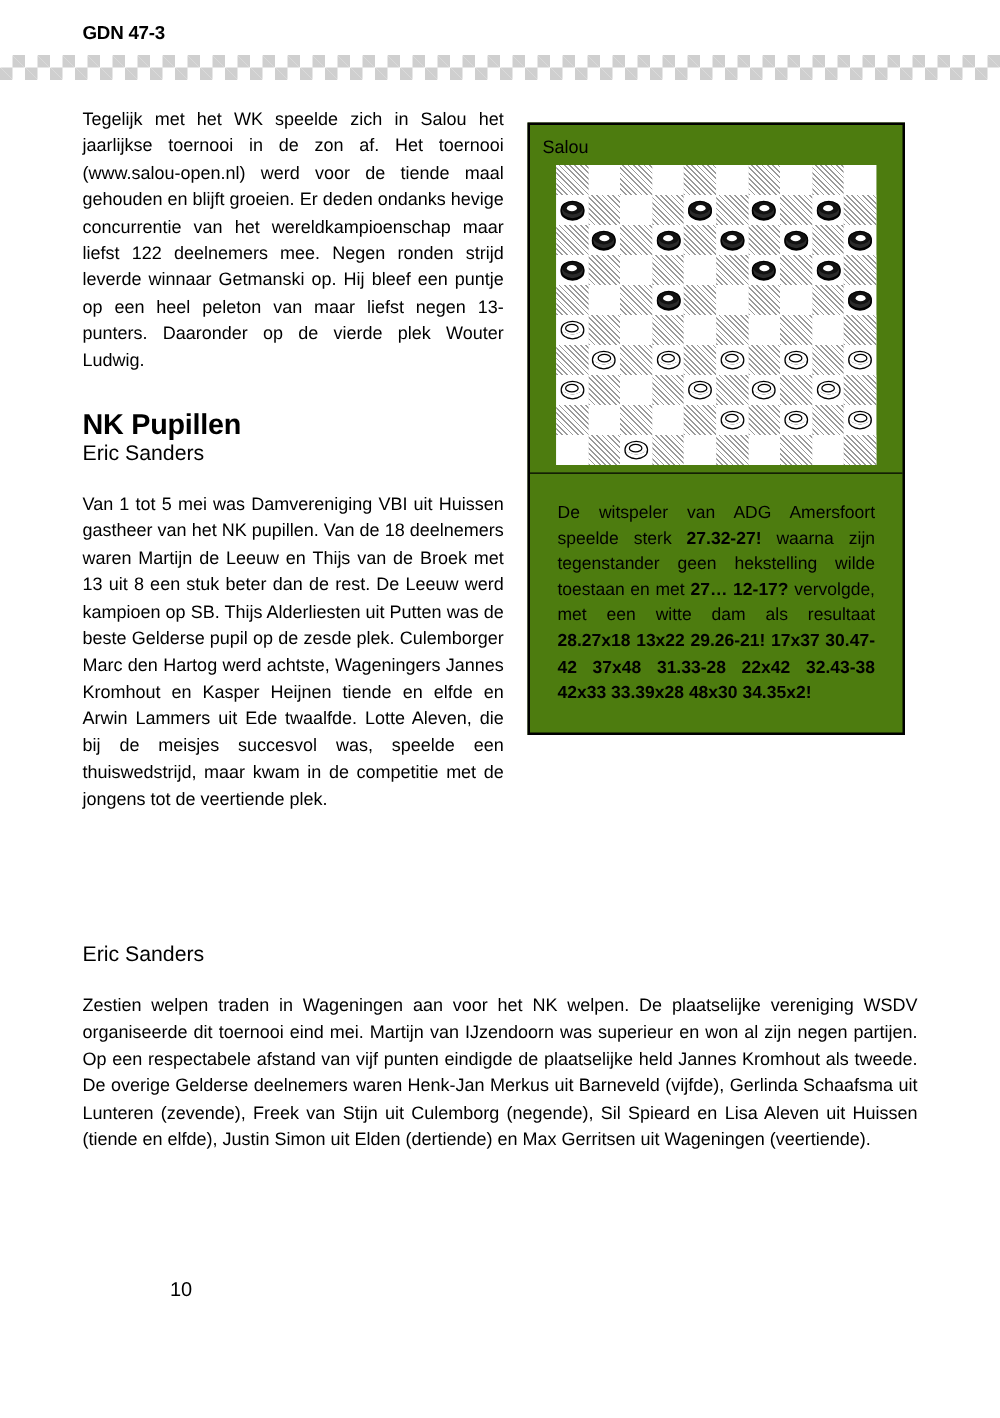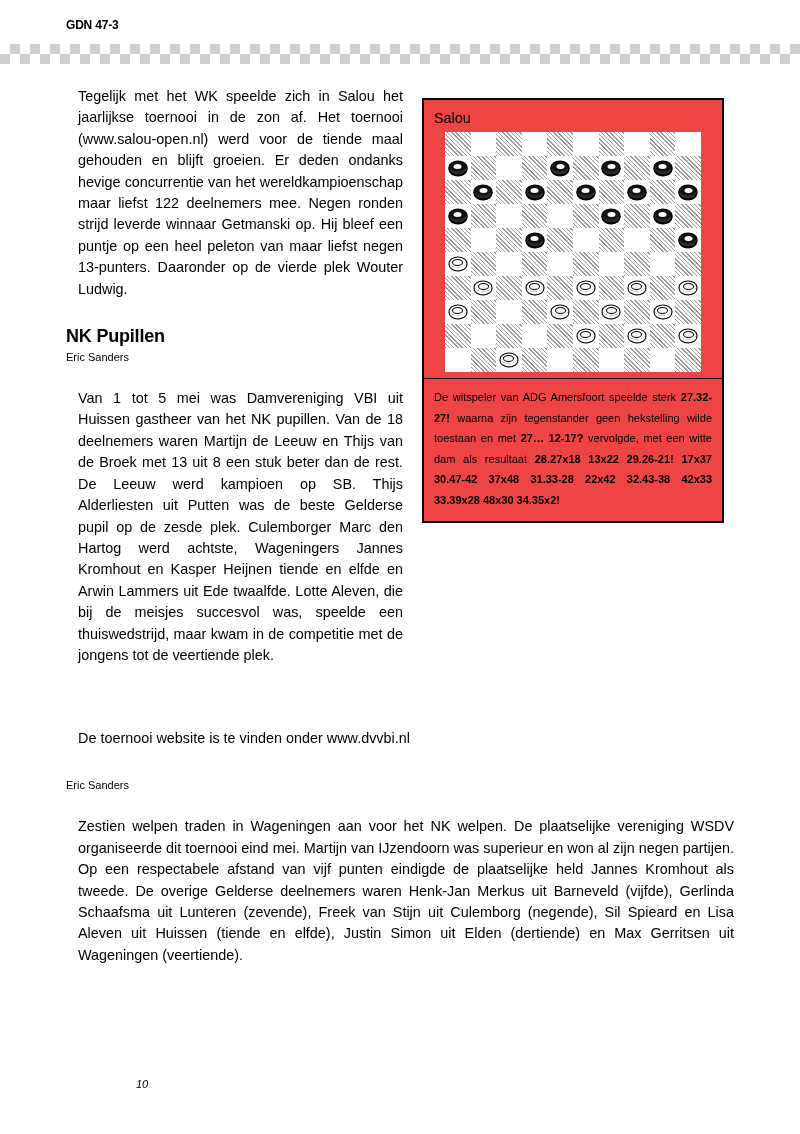--- a/index.html
+++ b/index.html
@@ -9,53 +9,53 @@
     font-family:"Liberation Sans", sans-serif;
     color:#000;
     position:relative;
     overflow:hidden;
   }
   .page { position:relative; width:800px; height:1134px; }
 
   
   .hdr-title {
     position:absolute; left:66px; top:18px;
-    font-size:12px; font-weight:bold; letter-spacing:-0.2px;
+    font-size:15px; font-weight:bold; letter-spacing:-0.2px;
   }
   .checkerbar {
     position:absolute; left:0; top:44px; width:800px; height:20px;
     background-image:
       linear-gradient(45deg,#cfcfcf 25%,transparent 25%,transparent 75%,#cfcfcf 75%),
       linear-gradient(45deg,#cfcfcf 25%,transparent 25%,transparent 75%,#cfcfcf 75%);
     background-size:20px 20px;
     background-position:0 0, 10px 10px;
     background-color:#ffffff;
   }
 
   
   .col-left {
     position:absolute; left:66px; top:86px; width:337px;
   }
   .para {
     font-size:14.4px; line-height:21.4px; text-align:justify;
-    margin:0 0 0 12px;
+    margin:0 0 0 0;
   }
   h2.sec {
-    font-size:18px; font-weight:bold; margin:0; padding:0;
+    font-size:23px; font-weight:bold; margin:0; padding:0;
     letter-spacing:-0.2px;
   }
-  .byline { font-size:11px; line-height:20px; margin:0; padding:0; }
+  .byline { font-size:17px; line-height:20px; margin:0; padding:0; }
 
   .spacer-26 { height:26px; }
   .spacer-21 { height:21px; }
 
   
   .diagram {
     position:absolute; left:422px; top:98px; width:302px;
-    background:#ef4444;
+    background:#4d7c0f;
     border:2px solid #000;
     box-sizing:border-box;
   }
   .dg-head {
     padding:8px 10px 4px 10px;
     font-size:14.4px; line-height:20px;
   }
   .board-wrap { display:flex; justify-content:center; padding:0 0 6px 0; }
   .board {
     width:256px; height:240px;
@@ -93,33 +93,32 @@
   }
   .pc.w::after{
     content:""; position:absolute; left:50%; top:36%;
     width:9px; height:5px; transform:translate(-50%,-50%);
     border-radius:50%; border:1px solid #000; background:#fff;
   }
 
   .dg-sep { height:1px; background:#000; margin:0; }
   .dg-body { padding:8px 10px 10px 10px; }
   .dg-para {
-    font-size:11px; line-height:20.6px; text-align:justify; margin:0;
+    font-size:14px; line-height:20.6px; text-align:justify; margin:12px;
   }
   .dg-para + .dg-para { margin-top:20.6px; }
   .mv { font-weight:bold; }
 
   
   .col-full {
     position:absolute; left:66px; top:728px; width:668px;
   }
   .pagenum {
-    position:absolute; left:136px; top:1078px;
-    font-size:11px;
-    font-style:italic;
+    position:absolute; left:136px; top:1024px;
+    font-size:16px;
   }
 </style>
 </head>
 <body>
 
 <div class="page">
 
   <div class="hdr-title">GDN 47-3</div>
   <div class="checkerbar"></div>
 
@@ -299,21 +298,20 @@
     </div>
 
     <div class="dg-sep"></div>
 
     <div class="dg-body">
       <p class="dg-para"><span>De witspeler van ADG Amersfoort speelde sterk </span><span class="mv">27.32-27!</span><span> waarna zijn tegenstander geen hekstelling wilde toestaan en met </span><span class="mv">27…   12-17?</span><span> vervolgde, met een witte dam als resultaat </span><span class="mv">28.27x18 13x22 29.26-21! 17x37   30.47-42   37x48   31.33-28 22x42   32.43-38   42x33   33.39x28 48x30 34.35x2!</span></p>
     </div>
   </div>
 
   <div class="col-full">
-    <p class="para">De toernooi website is te vinden onder www.dvvbi.nl</p>
     <div class="spacer-26"></div>
     <p class="byline">Eric Sanders</p>
     <div class="spacer-21"></div>
     <p class="para">Zestien welpen traden in Wageningen aan voor het NK welpen. De plaatselijke vereniging WSDV organiseerde dit toernooi eind mei. Martijn van IJzendoorn was superieur en won al zijn negen partijen. Op een respectabele afstand van vijf punten eindigde de plaatselijke held Jannes Kromhout als tweede. De overige Gelderse deelnemers waren Henk-Jan Merkus uit Barneveld (vijfde), Gerlinda Schaafsma uit Lunteren (zevende), Freek van Stijn uit Culemborg (negende), Sil Spieard en Lisa Aleven uit Huissen (tiende en elfde), Justin Simon uit Elden (dertiende) en Max Gerritsen uit Wageningen (veertiende).</p>
     <div class="spacer-21"></div>
   </div>
 
   <div class="pagenum">10</div>
 </div>
 

